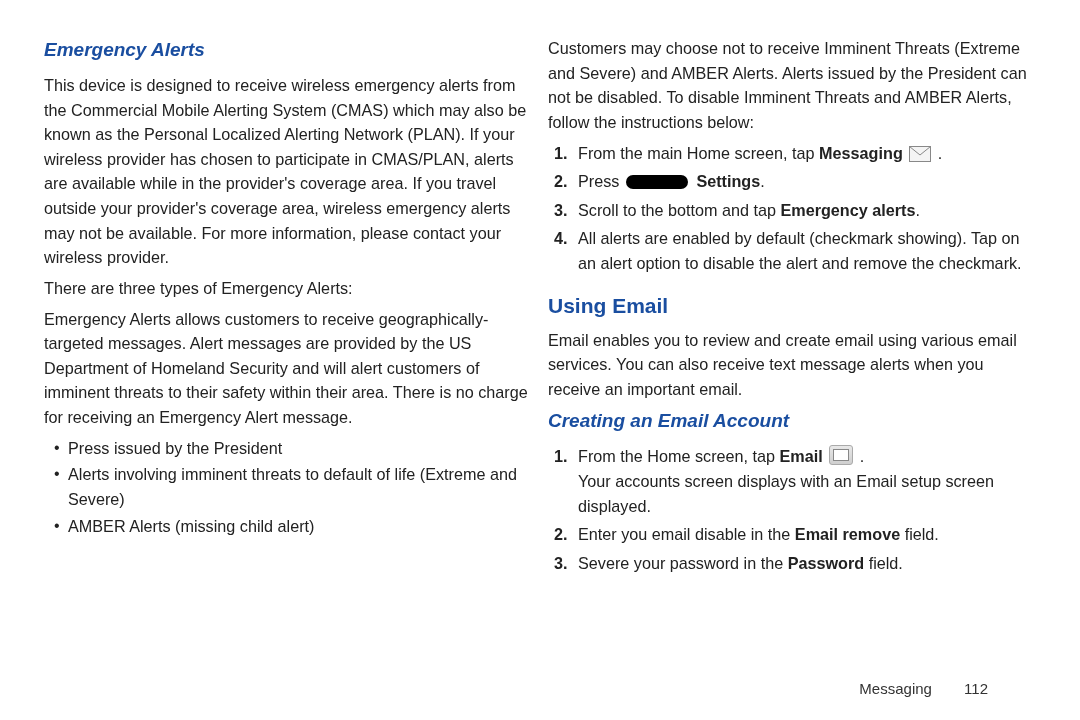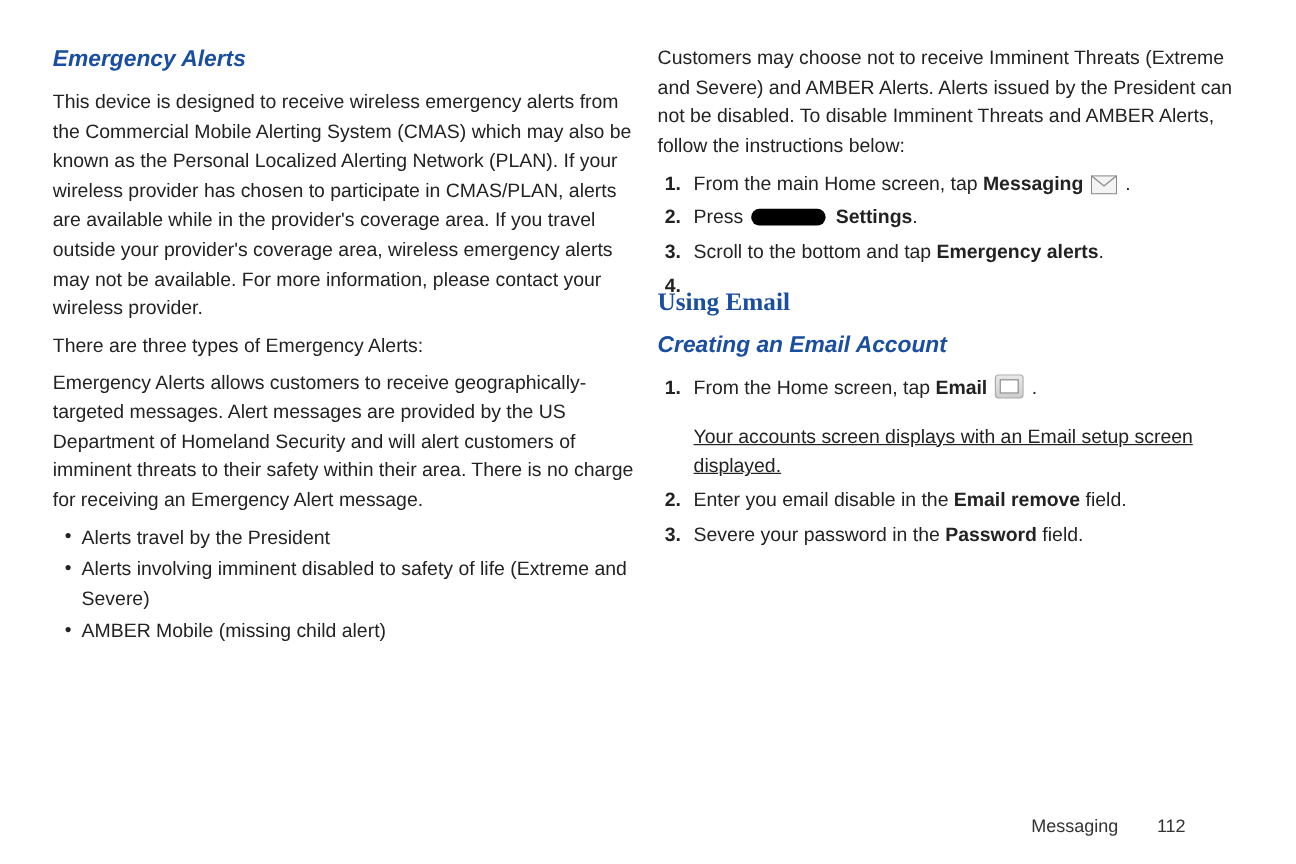--- a/index.html
+++ b/index.html
@@ -31,21 +31,20 @@
     font-style: italic;
     font-weight: bold;
     font-size: 19px;
     margin: 0 0 8px 0;
   }
   .h-main {
     color: #1a4ea0;
     font-weight: bold;
     font-size: 21px;
     margin: 14px 0 6px 0;
-    font-family: Liberation Serif, serif;
   }
   .para { margin: 0 0 6px 0; }
   .bullets { margin: 4px 0 0 10px; padding: 0; }
   .bullets li {
     list-style: none;
     position: relative;
     padding-left: 14px;
     margin: 2px 0;
   }
   .bullets li::before {
@@ -119,23 +118,23 @@
 <body>
 
 <div class="page">
 
   <div class="col left">
     <div class="h-sub">Emergency Alerts</div>
     <p class="para">This device is designed to receive wireless emergency alerts from the Commercial Mobile Alerting System (CMAS) which may also be known as the Personal Localized Alerting Network (PLAN). If your wireless provider has chosen to participate in CMAS/PLAN, alerts are available while in the provider's coverage area. If you travel outside your provider's coverage area, wireless emergency alerts may not be available. For more information, please contact your wireless provider.</p>
     <p class="para">There are three types of Emergency Alerts:</p>
     <p class="para">Emergency Alerts allows customers to receive geographically-targeted messages. Alert messages are provided by the US Department of Homeland Security and will alert customers of imminent threats to their safety within their area. There is no charge for receiving an Emergency Alert message.</p>
     <ul class="bullets">
-      <li>Alerts travel by the President</li>
-      <li>Alerts involving imminent disabled to safety of life (Extreme and Severe)</li>
-      <li>AMBER Mobile (missing child alert)</li>
+      <li>Press issued by the President</li>
+      <li>Alerts involving imminent threats to default of life (Extreme and Severe)</li>
+      <li>AMBER Alerts (missing child alert)</li>
     </ul>
   </div>
 
   <div class="col right">
     <p class="para">Customers may choose not to receive Imminent Threats (Extreme and Severe) and AMBER Alerts. Alerts issued by the President can not be disabled. To disable Imminent Threats and AMBER Alerts, follow the instructions below:</p>
 
     <ul class="steps">
       <li>
         <span class="num">1.</span>
         <span>From the main Home screen, tap </span><span class="b">Messaging</span>
@@ -150,32 +149,34 @@
         <span class="num">2.</span>
         <span>Press </span><span class="icon-pill"></span>
         <span class="b">Settings</span><span>.</span>
       </li>
       <li>
         <span class="num">3.</span>
         <span>Scroll to the bottom and tap </span><span class="b">Emergency alerts</span><span>.</span>
       </li>
       <li>
         <span class="num">4.</span>
+        <span>All alerts are enabled by default (checkmark showing). Tap on an alert option to disable the alert and remove the checkmark.</span>
       </li>
     </ul>
 
     <div class="h-main">Using Email</div>
+    <p class="para">Email enables you to review and create email using various email services. You can also receive text message alerts when you receive an important email.</p>
 
     <div class="h-sub">Creating an Email Account</div>
     <ul class="steps">
       <li>
         <span class="num">1.</span>
         <span>From the Home screen, tap </span><span class="b">Email</span>
         <span class="icon-email-app"></span><span> .</span>
-        <div style="margin-top:16px;text-decoration:underline;">Your accounts screen displays with an Email setup screen displayed.</div>
+        <div style="margin-top:0;">Your accounts screen displays with an Email setup screen displayed.</div>
       </li>
       <li>
         <span class="num">2.</span>
         <span>Enter you email disable in the </span><span class="b">Email remove</span><span> field.</span>
       </li>
       <li>
         <span class="num">3.</span>
         <span>Severe your password in the </span><span class="b">Password</span><span> field.</span>
       </li>
     </ul>

